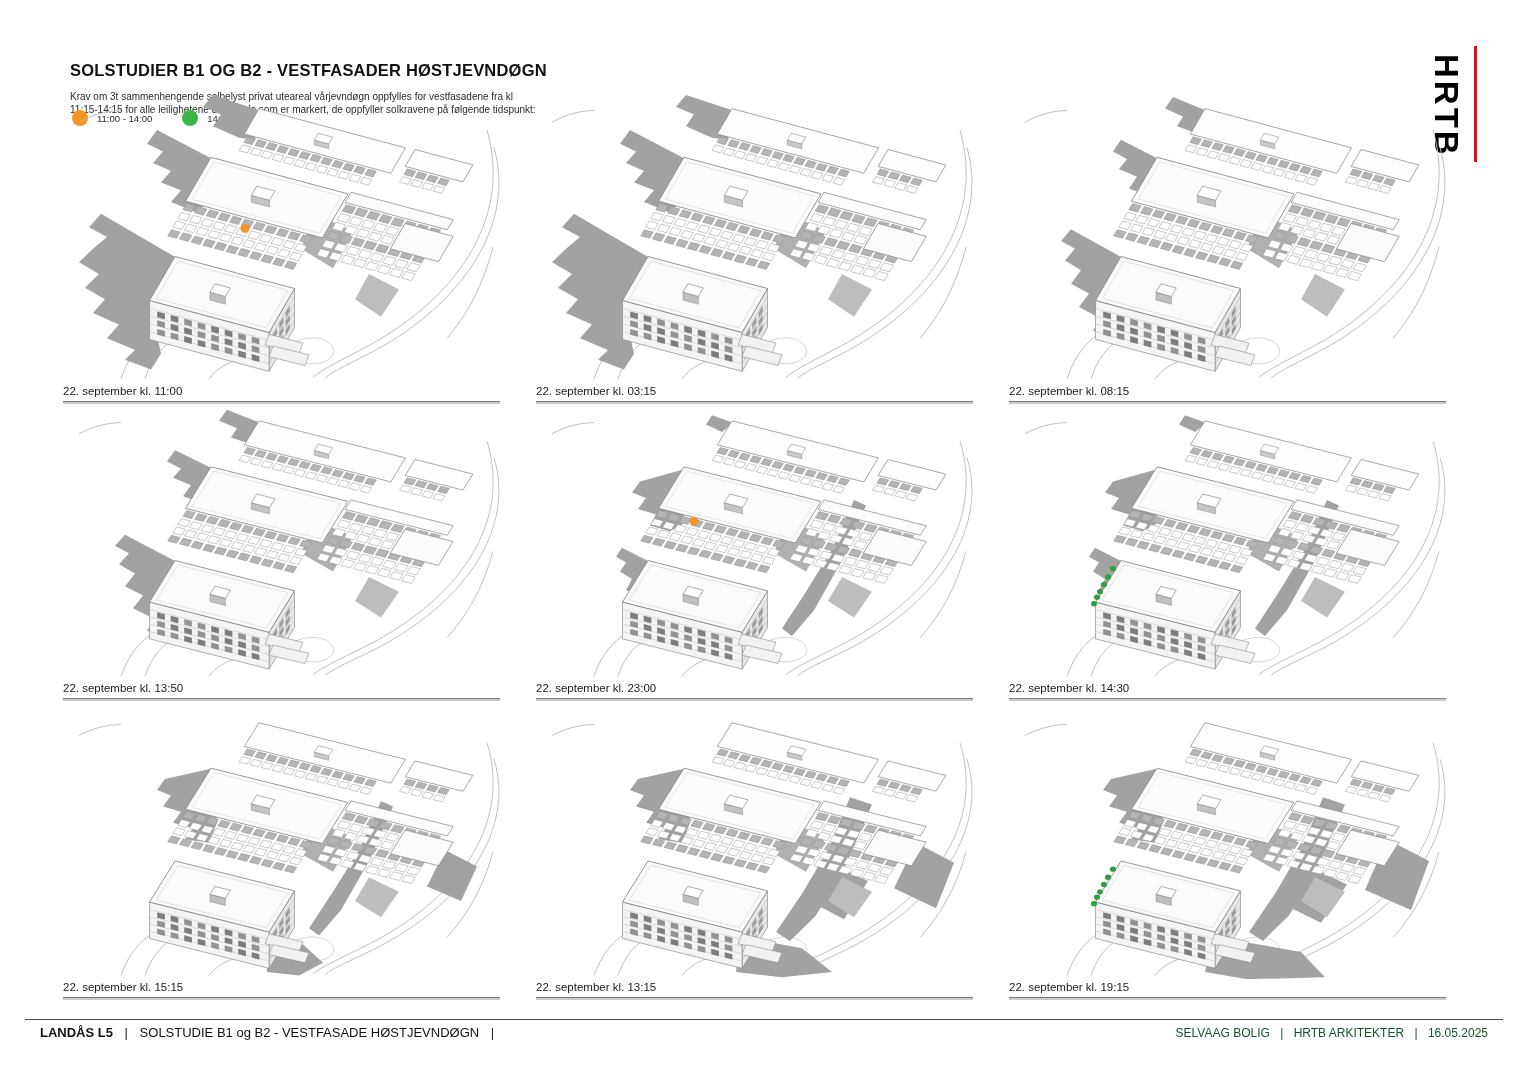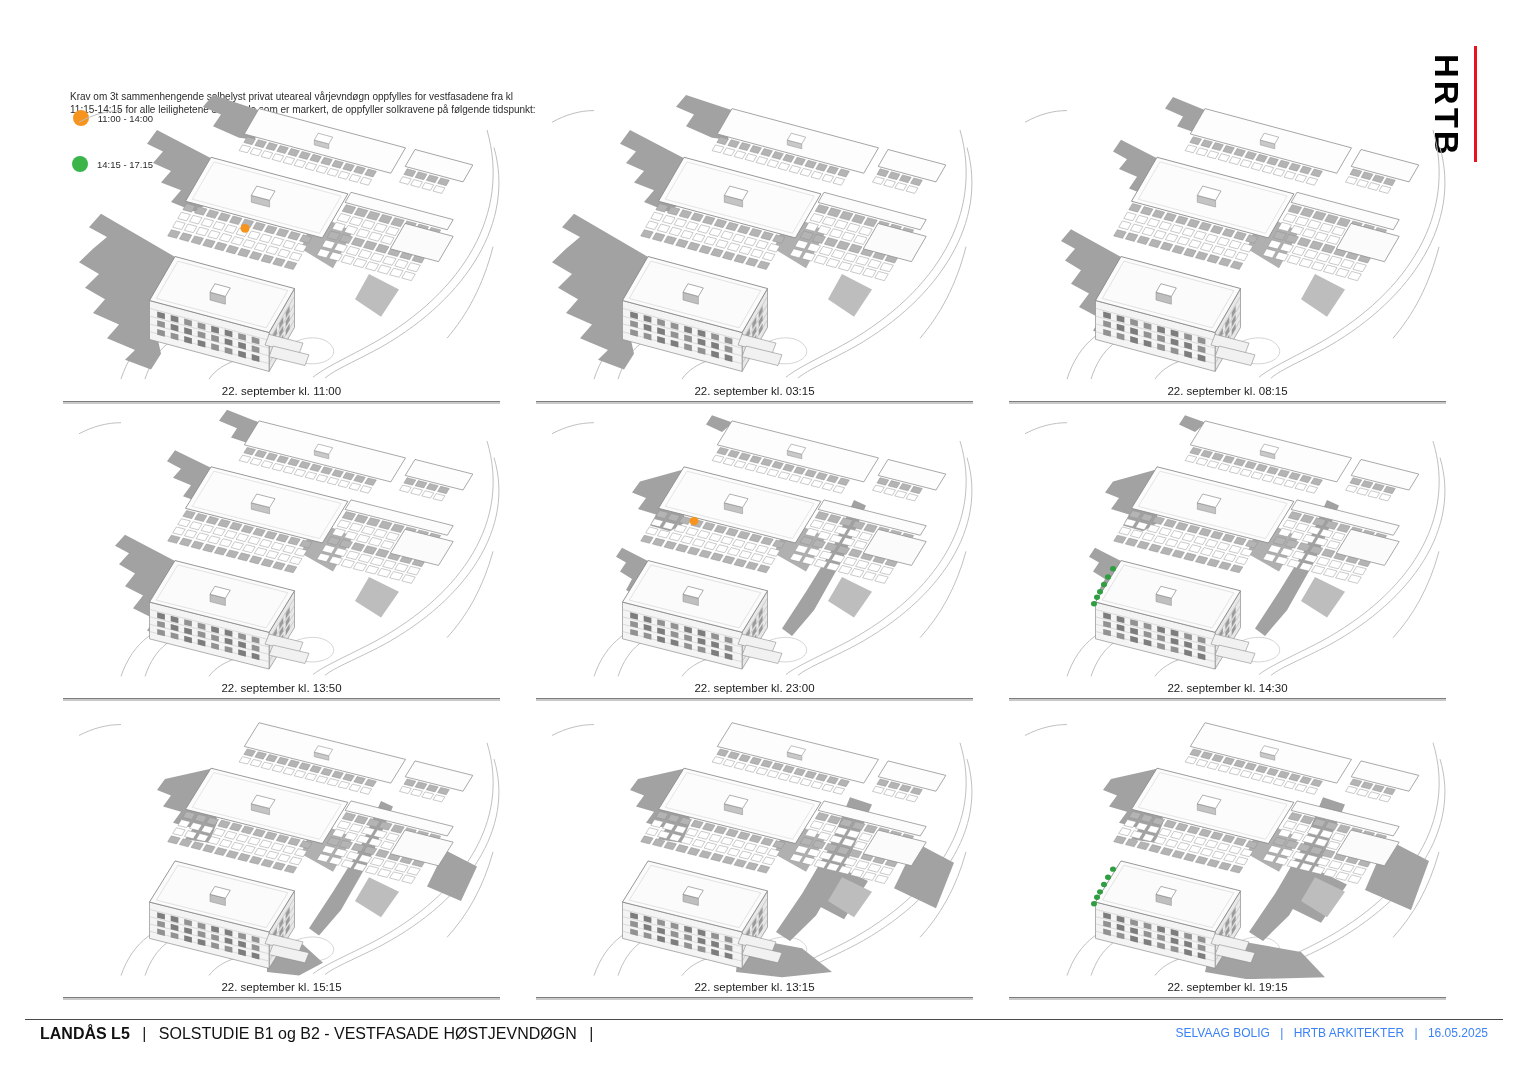--- a/index.html
+++ b/index.html
@@ -4,54 +4,58 @@
 <style>
   html,body{margin:0;padding:0;background:#ffffff;}
   body{width:1528px;height:1080px;position:relative;overflow:hidden;
        font-family:"Liberation Sans",sans-serif;color:#111;}
   .sheet{position:absolute;inset:0;background:#fff;}
 
   
   .title{position:absolute;left:70px;top:50px;font-size:16.5px;letter-spacing:.2px;white-space:nowrap;}
   .title .bold{font-weight:bold;}
   .subtitle{position:absolute;left:70px;top:80px;width:468px;font-size:10px;line-height:1.3;color:#2b2b2b;}
-  .legend{position:absolute;left:72px;top:110px;display:flex;align-items:flex-end;gap:30px;flex-direction:column;}
+  .legend{position:absolute;left:72px;top:110px;display:flex;align-items:flex-start;gap:30px;}
   .legend-item{display:flex;align-items:center;gap:9px;}
   .legend-dot{width:16px;height:16px;border-radius:50%;display:inline-block;}
   .legend-label{font-size:9.5px;color:#2b2b2b;}
 
   
   .logo{position:absolute;top:54px;right:51px;width:44px;height:124px;}
   .logo-line{position:absolute;right:0;top:-8px;width:3px;height:116px;background:#e8131c;}
   .logo-text{position:absolute;right:14px;top:0;writing-mode:vertical-rl;
              font-weight:bold;font-size:33px;letter-spacing:3px;color:#000;line-height:1;}
 
   
   .panels{position:absolute;left:63px;top:95px;width:1384px;display:grid;
           grid-template-columns:437px 437px 437px;column-gap:36px;
           grid-template-rows:313px 302px 290px;}
   figure.panel{margin:0;display:flex;flex-direction:column;}
   figure.panel svg{display:block;width:437px;height:272px;}
   .panels figure:nth-child(-n+3) svg{height:288px;}
-  .panel-caption{text-align:center;font-size:11.5px;color:#1a1a1a;margin-top:2px;height:15px;}
+  .panel-caption{font-size:11.5px;color:#1a1a1a;margin-top:2px;height:15px;}
   .panel-rule{margin-top:1px;height:2px;background:#c9c9c9;border-top:1px solid #7d7d7d;}
 
   
   .footer-rule{position:absolute;left:25px;right:25px;top:1019px;border-top:1px solid #4a4a4a;}
-  .footer-left{position:absolute;left:40px;top:1025px;font-size:16px;white-space:nowrap;}
+  .footer-left{position:absolute;left:40px;top:1025px;font-size:13px;white-space:nowrap;}
   .footer-left .bold{font-weight:bold;}
   .footer-left .sep{margin:0 8px;color:#222;}
-  .footer-right{position:absolute;right:40px;top:1026px;font-size:12px;white-space:nowrap;color:#3b82f6;}
+  .footer-right{position:absolute;right:40px;top:1026px;font-size:12px;white-space:nowrap;color:#14532d;}
   .footer-right .sep{margin:0 7px;}
 </style>
 </head>
 <body>
 
 <div class="sheet">
 
+  <h1 class="title">
+    <span class="bold">SOLSTUDIER B1 OG B2</span>
+    <span>- VESTFASADER HØSTJEVNDØGN</span>
+  </h1>
 
   <p class="subtitle">Krav om 3t sammenhengende solbelyst privat uteareal vårjevndøgn oppfylles for vestfasadene fra kl 11:15-14:15 for alle leilighetene unntatt de som er markert, de oppfyller solkravene på følgende tidspunkt:</p>
 
   <div class="legend">
     <div class="legend-item">
       <span class="legend-dot" style="background: rgb(247, 148, 30);"></span>
       <span class="legend-label">11:00 - 14:00</span>
     </div>
     <div class="legend-item">
       <span class="legend-dot" style="background: rgb(59, 181, 74);"></span>

